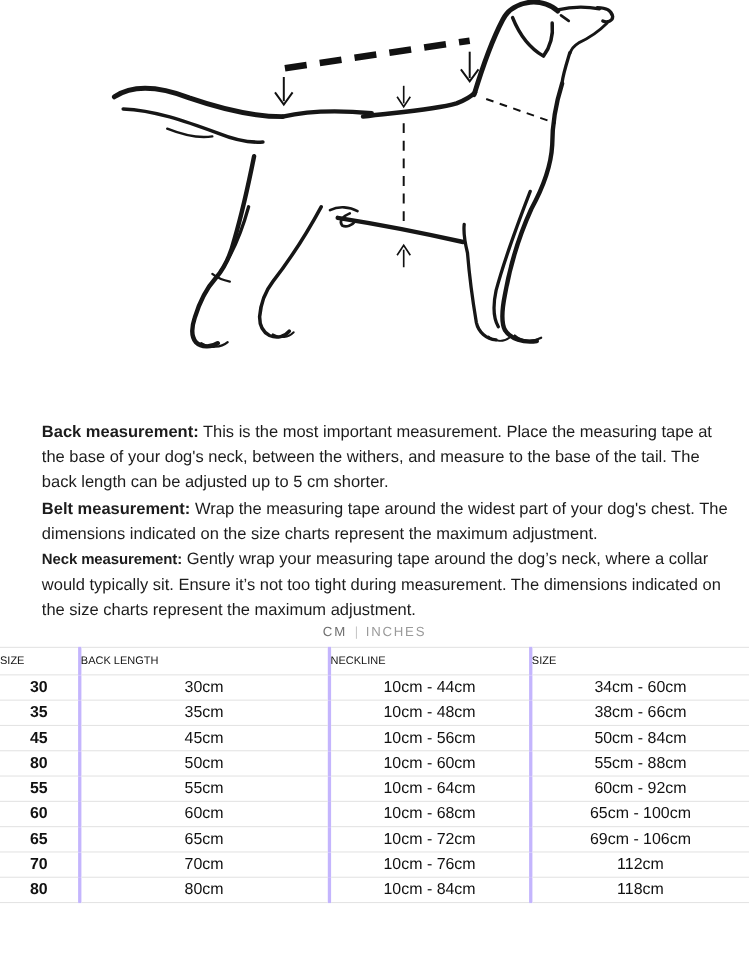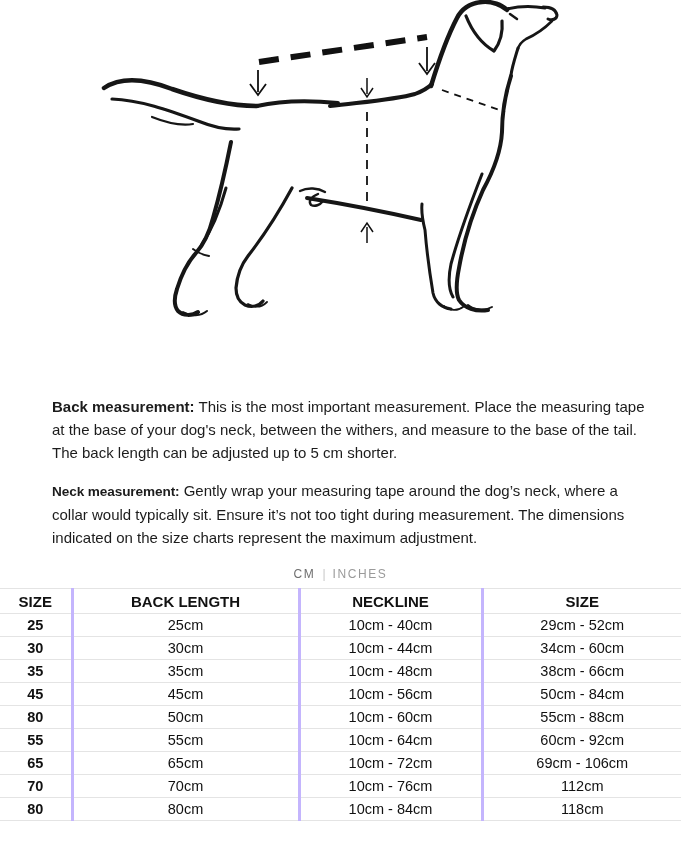--- a/index.html
+++ b/index.html
@@ -11,41 +11,41 @@
     color:#1a1a1a;
     overflow:hidden;
   }
   .diagram{position:absolute;top:0;left:0;width:681px;height:378px;}
   .diagram svg{display:block;}
 
   .instructions{
     position:absolute;top:381px;left:38px;width:632px;
     font-size:15px;line-height:23.2px;color:#1c1c1c;
   }
-  .instructions p{margin:14px;}
+  .instructions p{margin:0;}
   .instructions strong{font-weight:bold;}
   .instructions p.neck strong{font-size:13.6px;letter-spacing:-0.1px;}
 
   .unit-toggle{
     position:absolute;top:567px;left:0;width:100%;
     text-align:center;font-size:12px;letter-spacing:1.6px;color:#9a9a9a;
   }
   .unit-toggle .unit{cursor:pointer;}
   .unit-toggle .cm{color:#6e6e6e;}
   .unit-toggle .sep{color:#c8c8c8;margin:0 7px;letter-spacing:0;}
 
   table.size-table{
     position:absolute;top:588px;left:0;width:681px;
     border-collapse:collapse;table-layout:fixed;
     font-size:14.5px;color:#111;
   }
   table.size-table th{
-    height:24px;font-size:15px;font-weight:bold;
+    height:24px;font-size:10px;font-weight:normal;
     border-top:1px solid #e4e4e4;border-bottom:1px solid #e4e4e4;
-    text-align:center;padding:0;
+    text-align:left;padding:0;
   }
   table.size-table td{
     height:22px;border-bottom:1px solid #e4e4e4;
     text-align:center;padding:0;font-weight:normal;
   }
   table.size-table th + th,
   table.size-table td + td{border-left:3px solid #c4b5fd;}
   table.size-table td:first-child{font-weight:bold;}
 </style>
 </head>
@@ -120,20 +120,21 @@
           <path d="M361,232 L367,223 L373,232" stroke-width="1.5"></path>
         </g>
 
         <path d="M442,90 L505,112" stroke-width="1.8" stroke-dasharray="7 6"></path>
       </g>
     </svg>
   </div>
 
   <div class="instructions">
     <p><strong>Back measurement:</strong><span> This is the most important measurement. Place the measuring tape at the base of your dog's neck, between the withers, and measure to the base of the tail. The back length can be adjusted up to 5 cm shorter.</span></p>
+    <p><strong>Belt measurement:</strong><span> Wrap the measuring tape around the widest part of your dog's chest. The dimensions indicated on the size charts represent the maximum adjustment.</span></p>
     <p class="neck"><strong>Neck measurement:</strong><span> Gently wrap your measuring tape around the dog’s neck, where a collar would typically sit. Ensure it’s not too tight during measurement. The dimensions indicated on the size charts represent the maximum adjustment.</span></p>
   </div>
 
   <div class="unit-toggle">
     <span class="unit cm">CM</span><span class="sep">|</span><span class="unit inches">INCHES</span>
   </div>
 
   <table class="size-table">
     <colgroup>
       <col style="width:72px">
@@ -144,26 +145,20 @@
     <thead>
       <tr>
         <th>SIZE</th>
         <th>BACK LENGTH</th>
         <th>NECKLINE</th>
         <th>SIZE</th>
       </tr>
     </thead>
     <tbody>
         <tr>
-          <td>25</td>
-          <td>25cm</td>
-          <td>10cm - 40cm</td>
-          <td>29cm - 52cm</td>
-        </tr>
-        <tr>
           <td>30</td>
           <td>30cm</td>
           <td>10cm - 44cm</td>
           <td>34cm - 60cm</td>
         </tr>
         <tr>
           <td>35</td>
           <td>35cm</td>
           <td>10cm - 48cm</td>
           <td>38cm - 66cm</td>
@@ -180,20 +175,26 @@
           <td>10cm - 60cm</td>
           <td>55cm - 88cm</td>
         </tr>
         <tr>
           <td>55</td>
           <td>55cm</td>
           <td>10cm - 64cm</td>
           <td>60cm - 92cm</td>
         </tr>
         <tr>
+          <td>60</td>
+          <td>60cm</td>
+          <td>10cm - 68cm</td>
+          <td>65cm - 100cm</td>
+        </tr>
+        <tr>
           <td>65</td>
           <td>65cm</td>
           <td>10cm - 72cm</td>
           <td>69cm - 106cm</td>
         </tr>
         <tr>
           <td>70</td>
           <td>70cm</td>
           <td>10cm - 76cm</td>
           <td>112cm</td>

